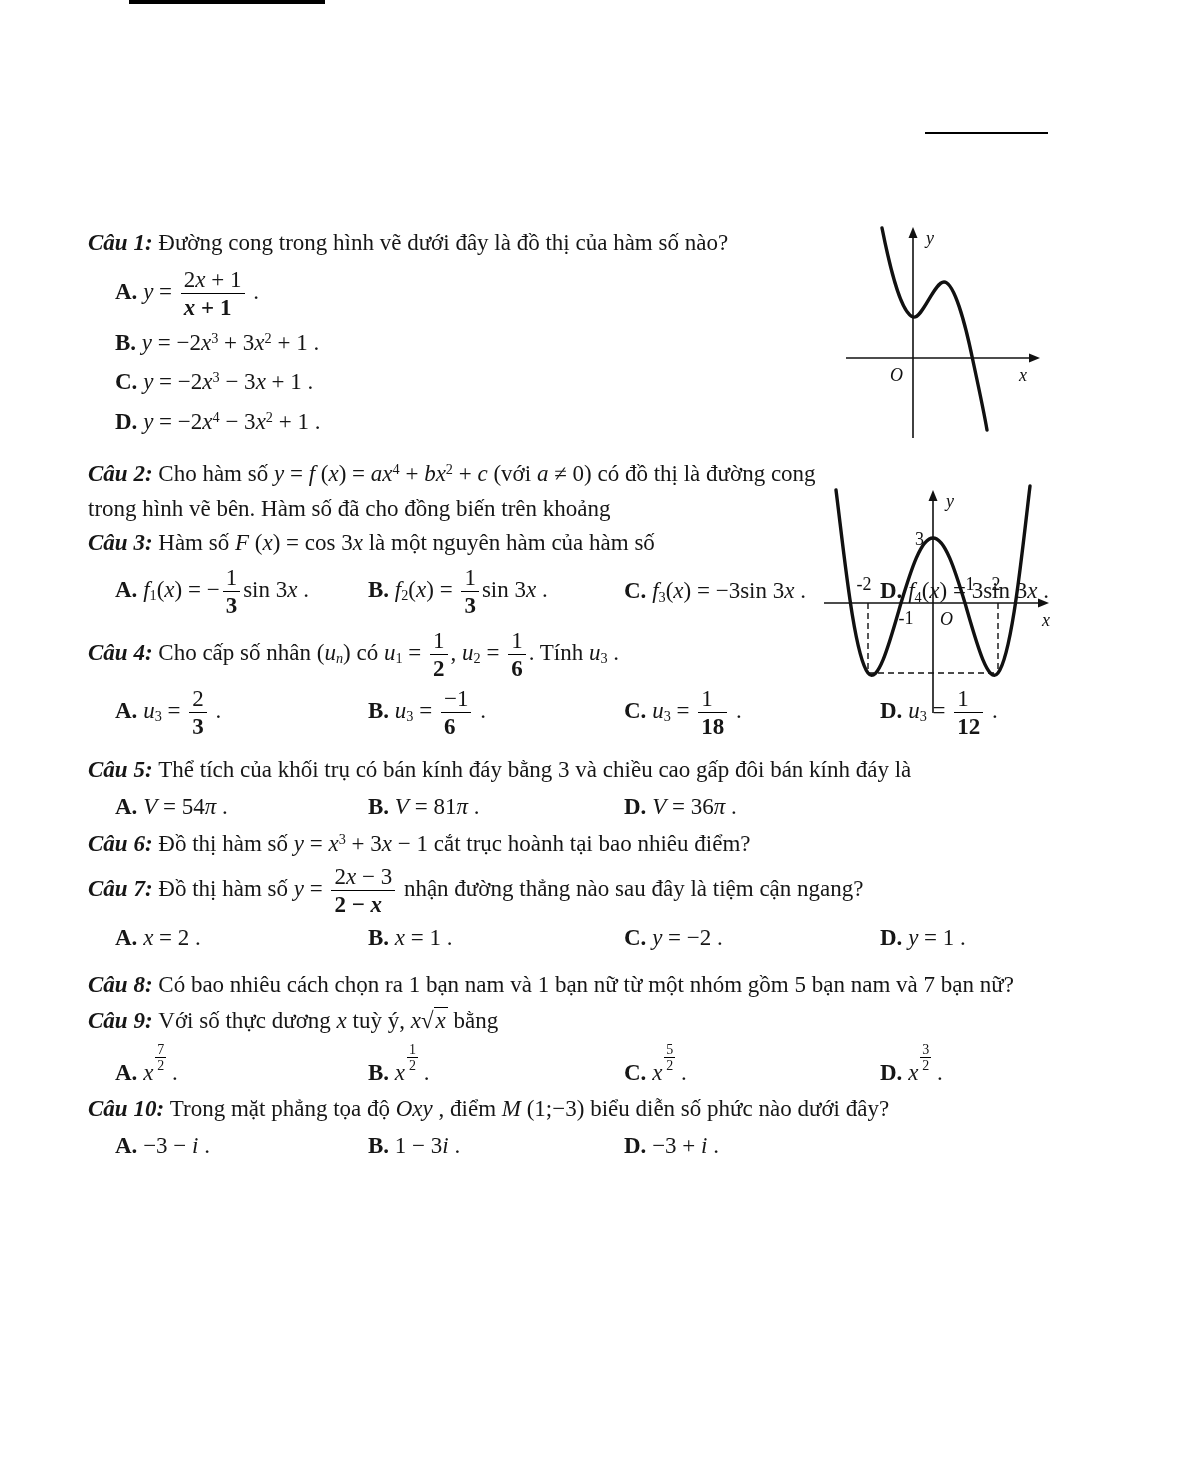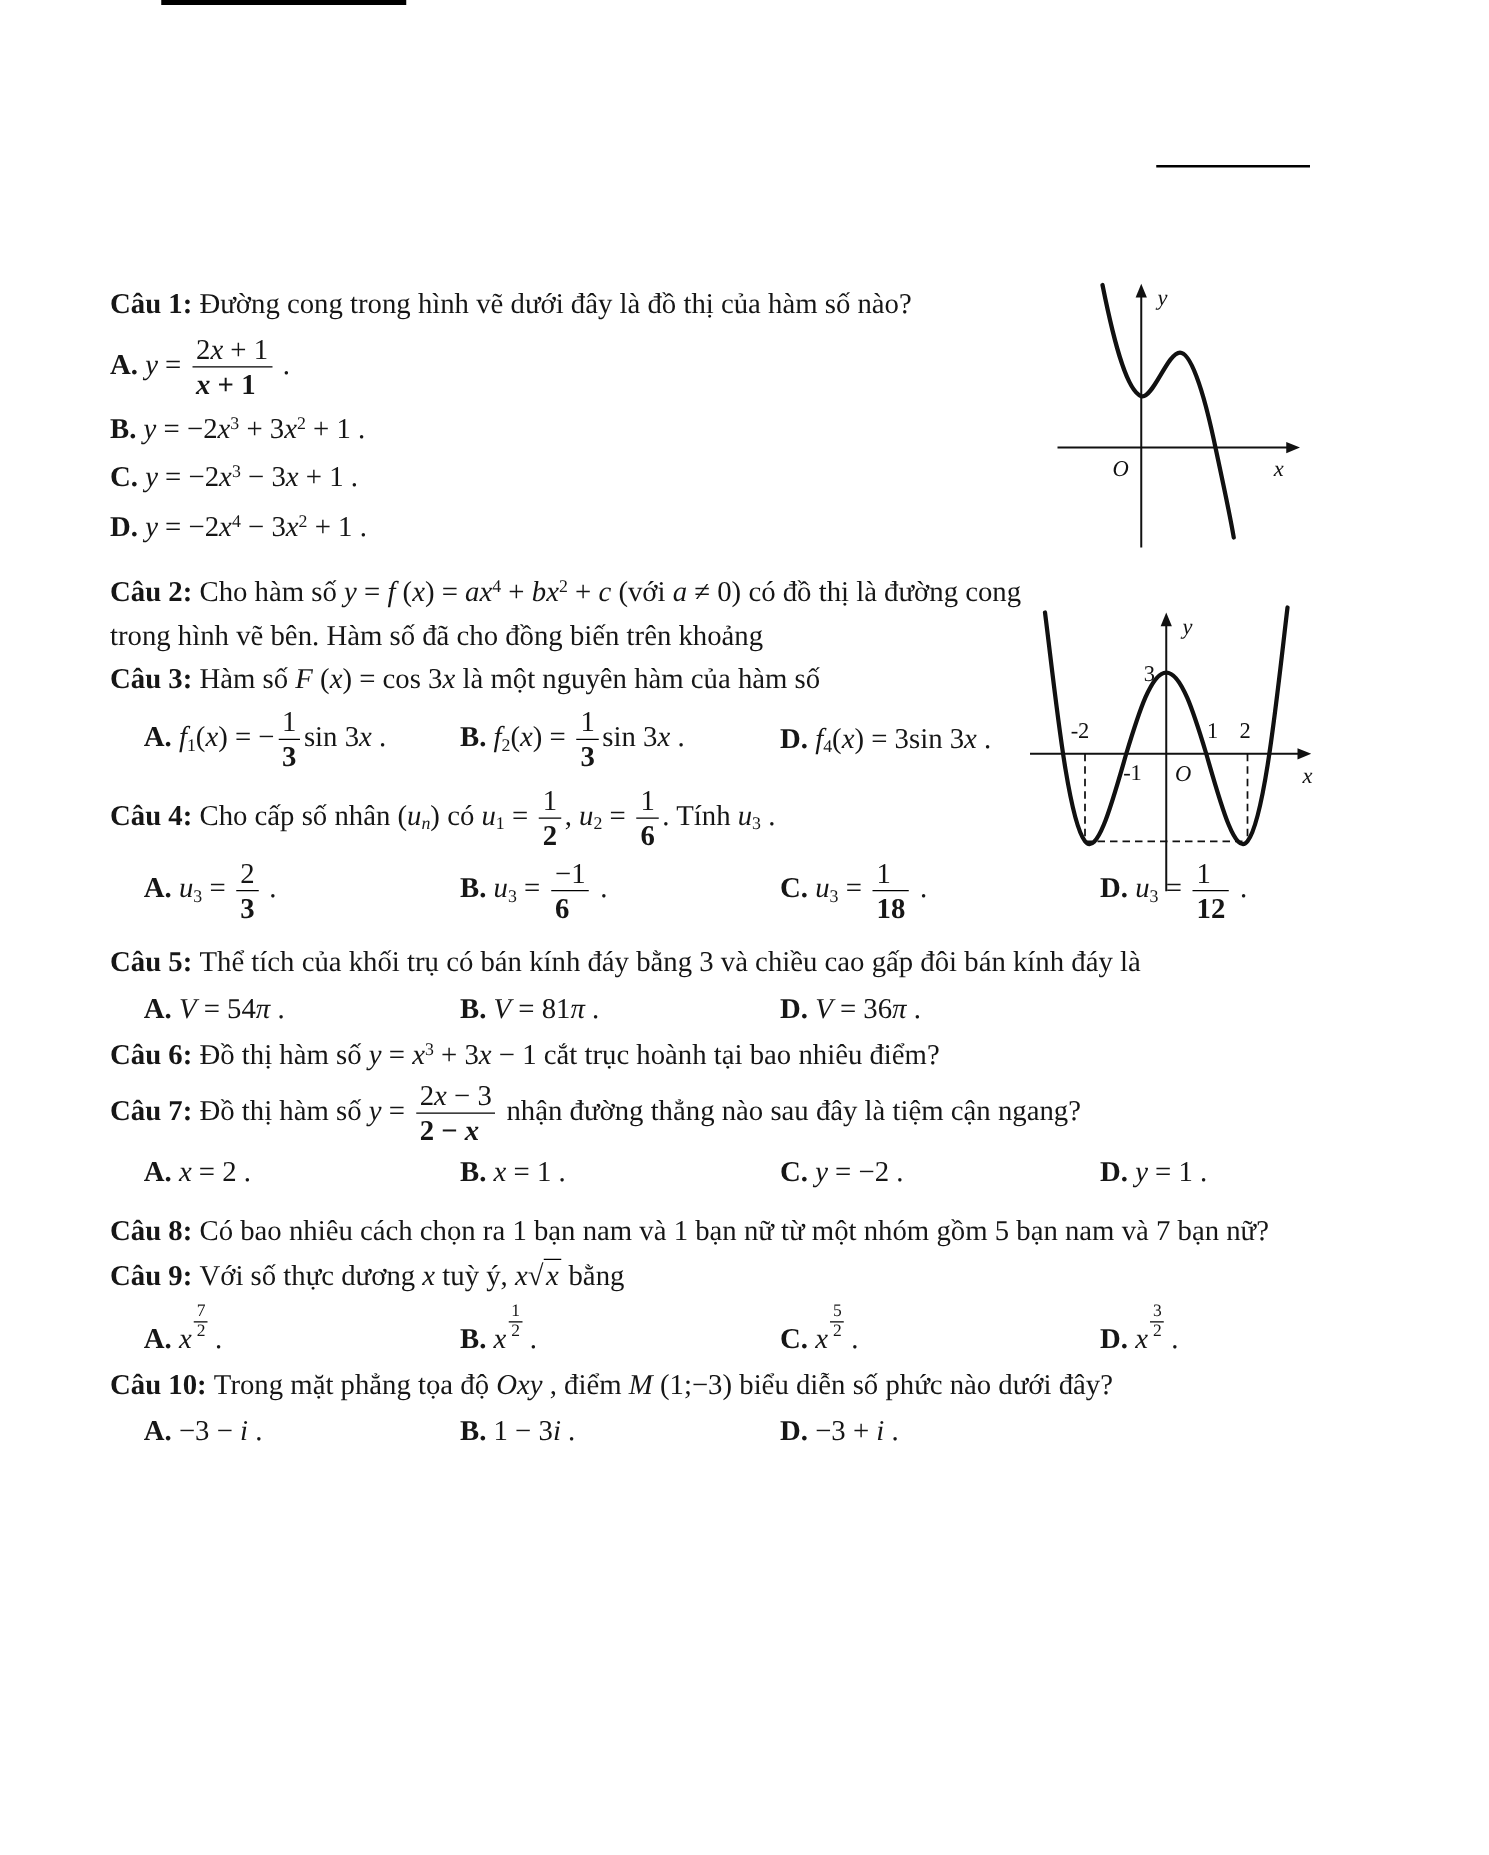--- a/index.html
+++ b/index.html
@@ -13,22 +13,22 @@
   .content{position:absolute;left:88px;top:226px;width:1016px;}
   .q{margin-bottom:2px;}
   .q1{margin-bottom:18px;}
   .q2{margin-bottom:0;}
   .q3{margin-bottom:8px;}
   .q4{margin-bottom:12px;}
   .q7{margin-bottom:12px;}
   .q9{margin-bottom:2px;}
   .stem{margin:0;line-height:1.5;}
   .q2 .stem{max-width:732px;}
-  .qlabel{font-weight:bold;}
-  .opts.stack{}
+  .qlabel{font-weight:bold;font-style:italic;}
+  .opts.stack{margin-left:27px;}
   .opts.stack .opt{margin:5px 0;line-height:1.5;}
   .opts.row{display:grid;grid-template-columns:253px 256px 256px 1fr;margin-left:27px;margin-top:3px;line-height:1.5;align-items:center;}
   .olabel{font-weight:bold;}
   i{font-style:italic;}
   .frac{display:inline-block;text-align:left;vertical-align:middle;line-height:1.18;margin:0 3px;}
   .frac .num{display:block;border-bottom:1.6px solid #000;padding:0 3px;}
   .frac .den{display:block;padding:0 3px;font-weight:bold;}
   .supfrac{display:inline-block;text-align:center;font-size:14px;line-height:1.12;vertical-align:9px;margin-left:2px;}
   .supfrac .sn{display:block;border-bottom:1px solid #000;padding:0 2px;}
   .supfrac .sd{display:block;}
@@ -59,20 +59,21 @@
       </div>
     </div>
     <div class="q q2">
       <p class="stem"><span class="qlabel">Câu 2: </span>Cho hàm số <span><i>y</i> = <i>f</i> (<i>x</i>) = <i>ax</i></span><sup>4</sup><span> + <i>bx</i></span><sup>2</sup><span> + <i>c</i></span> (với <span><i>a</i></span> ≠ 0) có đồ thị là đường cong trong hình vẽ bên. Hàm số đã cho đồng biến trên khoảng</p>
     </div>
     <div class="q q3">
       <p class="stem"><span class="qlabel">Câu 3: </span>Hàm số <span><i>F</i> (<i>x</i>) = </span>cos 3<span><i>x</i></span> là một nguyên hàm của hàm số</p>
       <div class="opts row">
         <div class="opt"><span class="olabel">A. </span><span><i>f</i></span><sub>1</sub><span>(<i>x</i>) = −</span><span class="frac"><span class="num">1</span><span class="den">3</span></span>sin 3<span><i>x</i></span> .</div>
         <div class="opt"><span class="olabel">B. </span><span><i>f</i></span><sub>2</sub><span>(<i>x</i>) = </span><span class="frac"><span class="num">1</span><span class="den">3</span></span>sin 3<span><i>x</i></span> .</div>
+        <div class="opt"><span class="olabel">C. </span><span><i>f</i></span><sub>3</sub><span>(<i>x</i>) = −3</span>sin 3<span><i>x</i></span> .</div>
         <div class="opt"><span class="olabel">D. </span><span><i>f</i></span><sub>4</sub><span>(<i>x</i>) = 3</span>sin 3<span><i>x</i></span> .</div>
       </div>
     </div>
     <div class="q q4">
       <p class="stem"><span class="qlabel">Câu 4: </span>Cho cấp số nhân <span>(<i>u</i></span><sub><i>n</i></sub><span>)</span> có <span><i>u</i></span><sub>1</sub><span> = </span><span class="frac"><span class="num">1</span><span class="den">2</span></span>, <span><i>u</i></span><sub>2</sub><span> = </span><span class="frac"><span class="num">1</span><span class="den">6</span></span>. Tính <span><i>u</i></span><sub>3</sub> .</p>
       <div class="opts row">
         <div class="opt"><span class="olabel">A. </span><span><i>u</i></span><sub>3</sub><span> = </span><span class="frac"><span class="num">2</span><span class="den">3</span></span> .</div>
         <div class="opt"><span class="olabel">B. </span><span><i>u</i></span><sub>3</sub><span> = </span><span class="frac"><span class="num">−1</span><span class="den">6</span></span> .</div>
         <div class="opt"><span class="olabel">C. </span><span><i>u</i></span><sub>3</sub><span> = </span><span class="frac"><span class="num">1</span><span class="den">18</span></span> .</div>
         <div class="opt"><span class="olabel">D. </span><span><i>u</i></span><sub>3</sub><span> = </span><span class="frac"><span class="num">1</span><span class="den">12</span></span> .</div>

